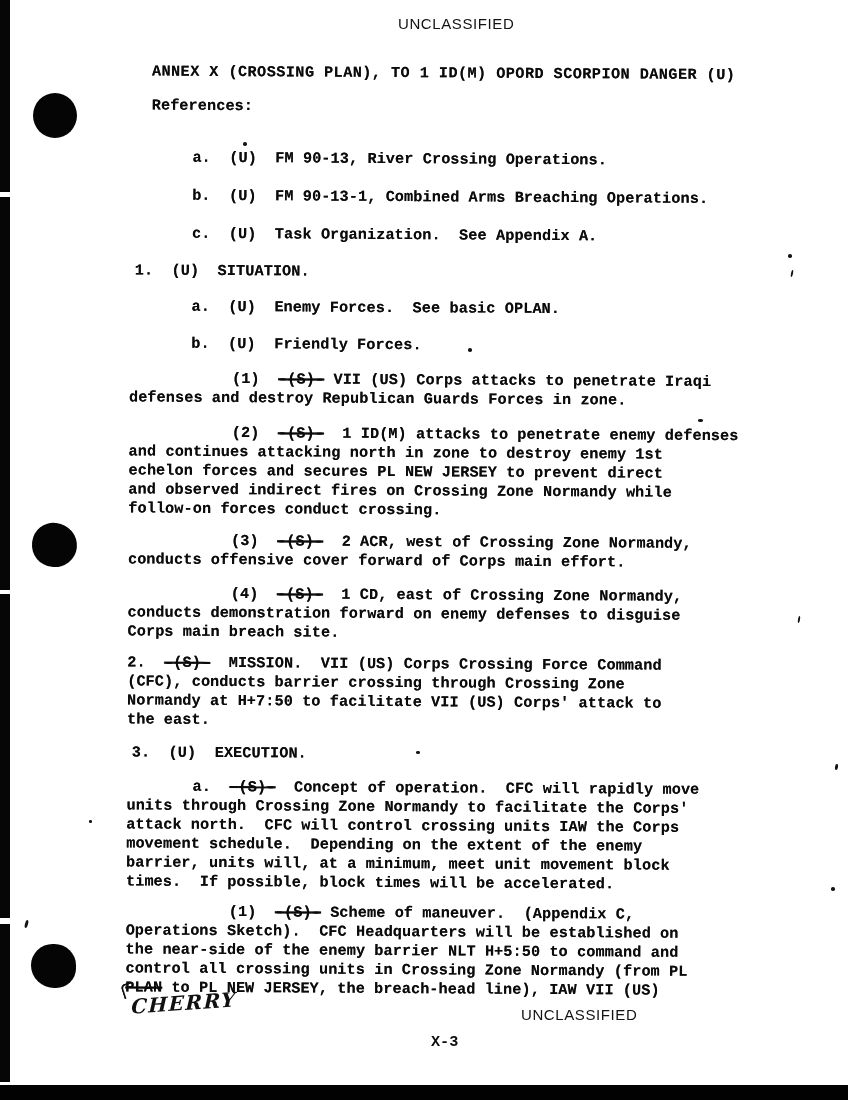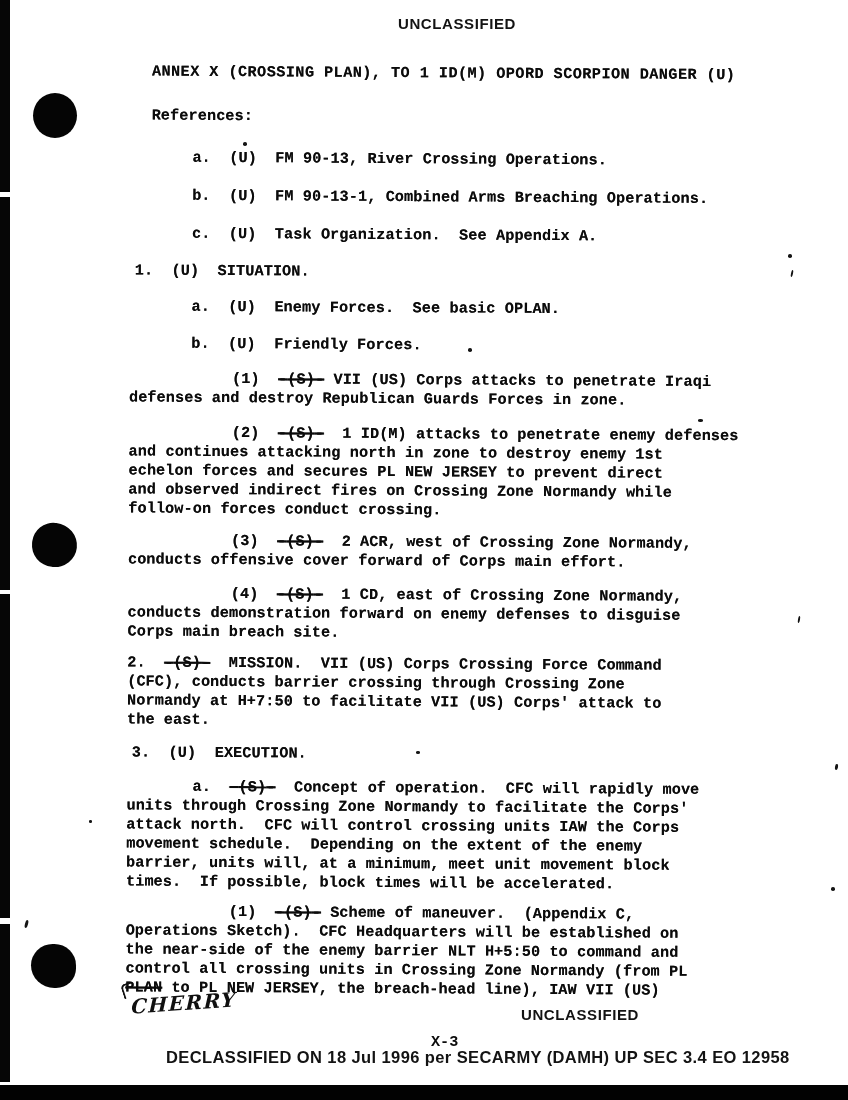--- a/index.html
+++ b/index.html
@@ -44,21 +44,21 @@
   .ind-a{left:197px;}
   .ind-li{left:193px;}
   .ind-s{left:234px;}
   .strike{text-decoration:line-through;text-decoration-thickness:2.2px;}
   .strike.dash::before{content:"-";}
   .strike.dash::after{content:"-";}
   
   .stamp{
     position:absolute;
     font-family:"Liberation Sans","DejaVu Sans",sans-serif;
-    font-weight:700;color:#131313;
+    font-weight:400;color:#131313;
   }
   .stamp-header{left:398px;top:15px;font-size:15px;letter-spacing:0.6px;}
   .stamp-footer{left:521px;top:1006px;font-size:15px;letter-spacing:0.6px;}
   .declass{left:166px;top:1048px;font-size:16.5px;letter-spacing:0.4px;}
   .page-num{
     position:absolute;left:431px;top:1033px;
     font-family:"Liberation Mono","DejaVu Sans Mono",monospace;
     font-size:15.2px;font-weight:700;color:#0b0b0b;
   }
   
@@ -99,21 +99,21 @@
   <div class="edge-notch notch-3"></div>
 
   <div class="hole hole-1"></div>
   <div class="hole hole-2"></div>
   <div class="hole hole-3"></div>
 
   <div class="stamp stamp-header">UNCLASSIFIED</div>
 
   <div class="doc">
       <div class="line ind-t title-line" style="top: 62px;"><span>ANNEX X (CROSSING PLAN), TO 1 ID(M) OPORD SCORPION DANGER (U)</span></div>
-      <div class="line ind-t" style="top: 106px;"><span>References:</span></div>
+      <div class="line ind-t" style="top: 96px;"><span>References:</span></div>
       <div class="line ind-li" style="top: 148px;"><span>a.  (U)  FM 90-13, River Crossing Operations.</span></div>
       <div class="line ind-li" style="top: 186px;"><span>b.  (U)  FM 90-13-1, Combined Arms Breaching Operations.</span></div>
       <div class="line ind-li" style="top: 224px;"><span>c.  (U)  Task Organization.  See Appendix A.</span></div>
       <div class="line ind-n" style="top: 261px;"><span>1.  (U)  SITUATION.</span></div>
       <div class="line ind-li" style="top: 297px;"><span>a.  (U)  Enemy Forces.  See basic OPLAN.</span></div>
       <div class="line ind-li" style="top: 334px;"><span>b.  (U)  Friendly Forces.</span></div>
       <div class="line ind-s" style="top: 369px;"><span>(1)  </span><span class="strike dash">(S)</span><span> VII (US) Corps attacks to penetrate Iraqi</span></div>
       <div class="line ind-m" style="top: 388px;"><span>defenses and destroy Republican Guards Forces in zone.</span></div>
       <div class="line ind-s" style="top: 423px;"><span>(2)  </span><span class="strike dash">(S)</span><span>  1 ID(M) attacks to penetrate enemy defenses</span></div>
       <div class="line ind-m" style="top: 442px;"><span>and continues attacking north in zone to destroy enemy 1st</span></div>
@@ -143,21 +143,20 @@
       <div class="line ind-m" style="top: 978px;"><span class="strike">PLAN</span><span> to PL NEW JERSEY, the breach-head line), IAW VII (US)</span></div>
     </div>
 
   <div class="hand-hook"></div>
   <div class="handwriting">CHERRY</div>
 
   <div class="stamp stamp-footer">UNCLASSIFIED</div>
 
   <div class="page-num">X-3</div>
 
-  <div class="stamp declass">DECLASSIFIED ON 18 Jul 1996 per SECARMY (DAMH) UP SEC 3.4 EO 12958</div>
 
   <div class="bottom-bar"></div>
 
   <div class="speck sp1"></div>
   <div class="speck sp2"></div>
   <div class="speck sp3"></div>
   <div class="speck sp4"></div>
   <div class="speck sp5"></div>
   <div class="speck sp6"></div>
   <div class="speck sp7"></div>

